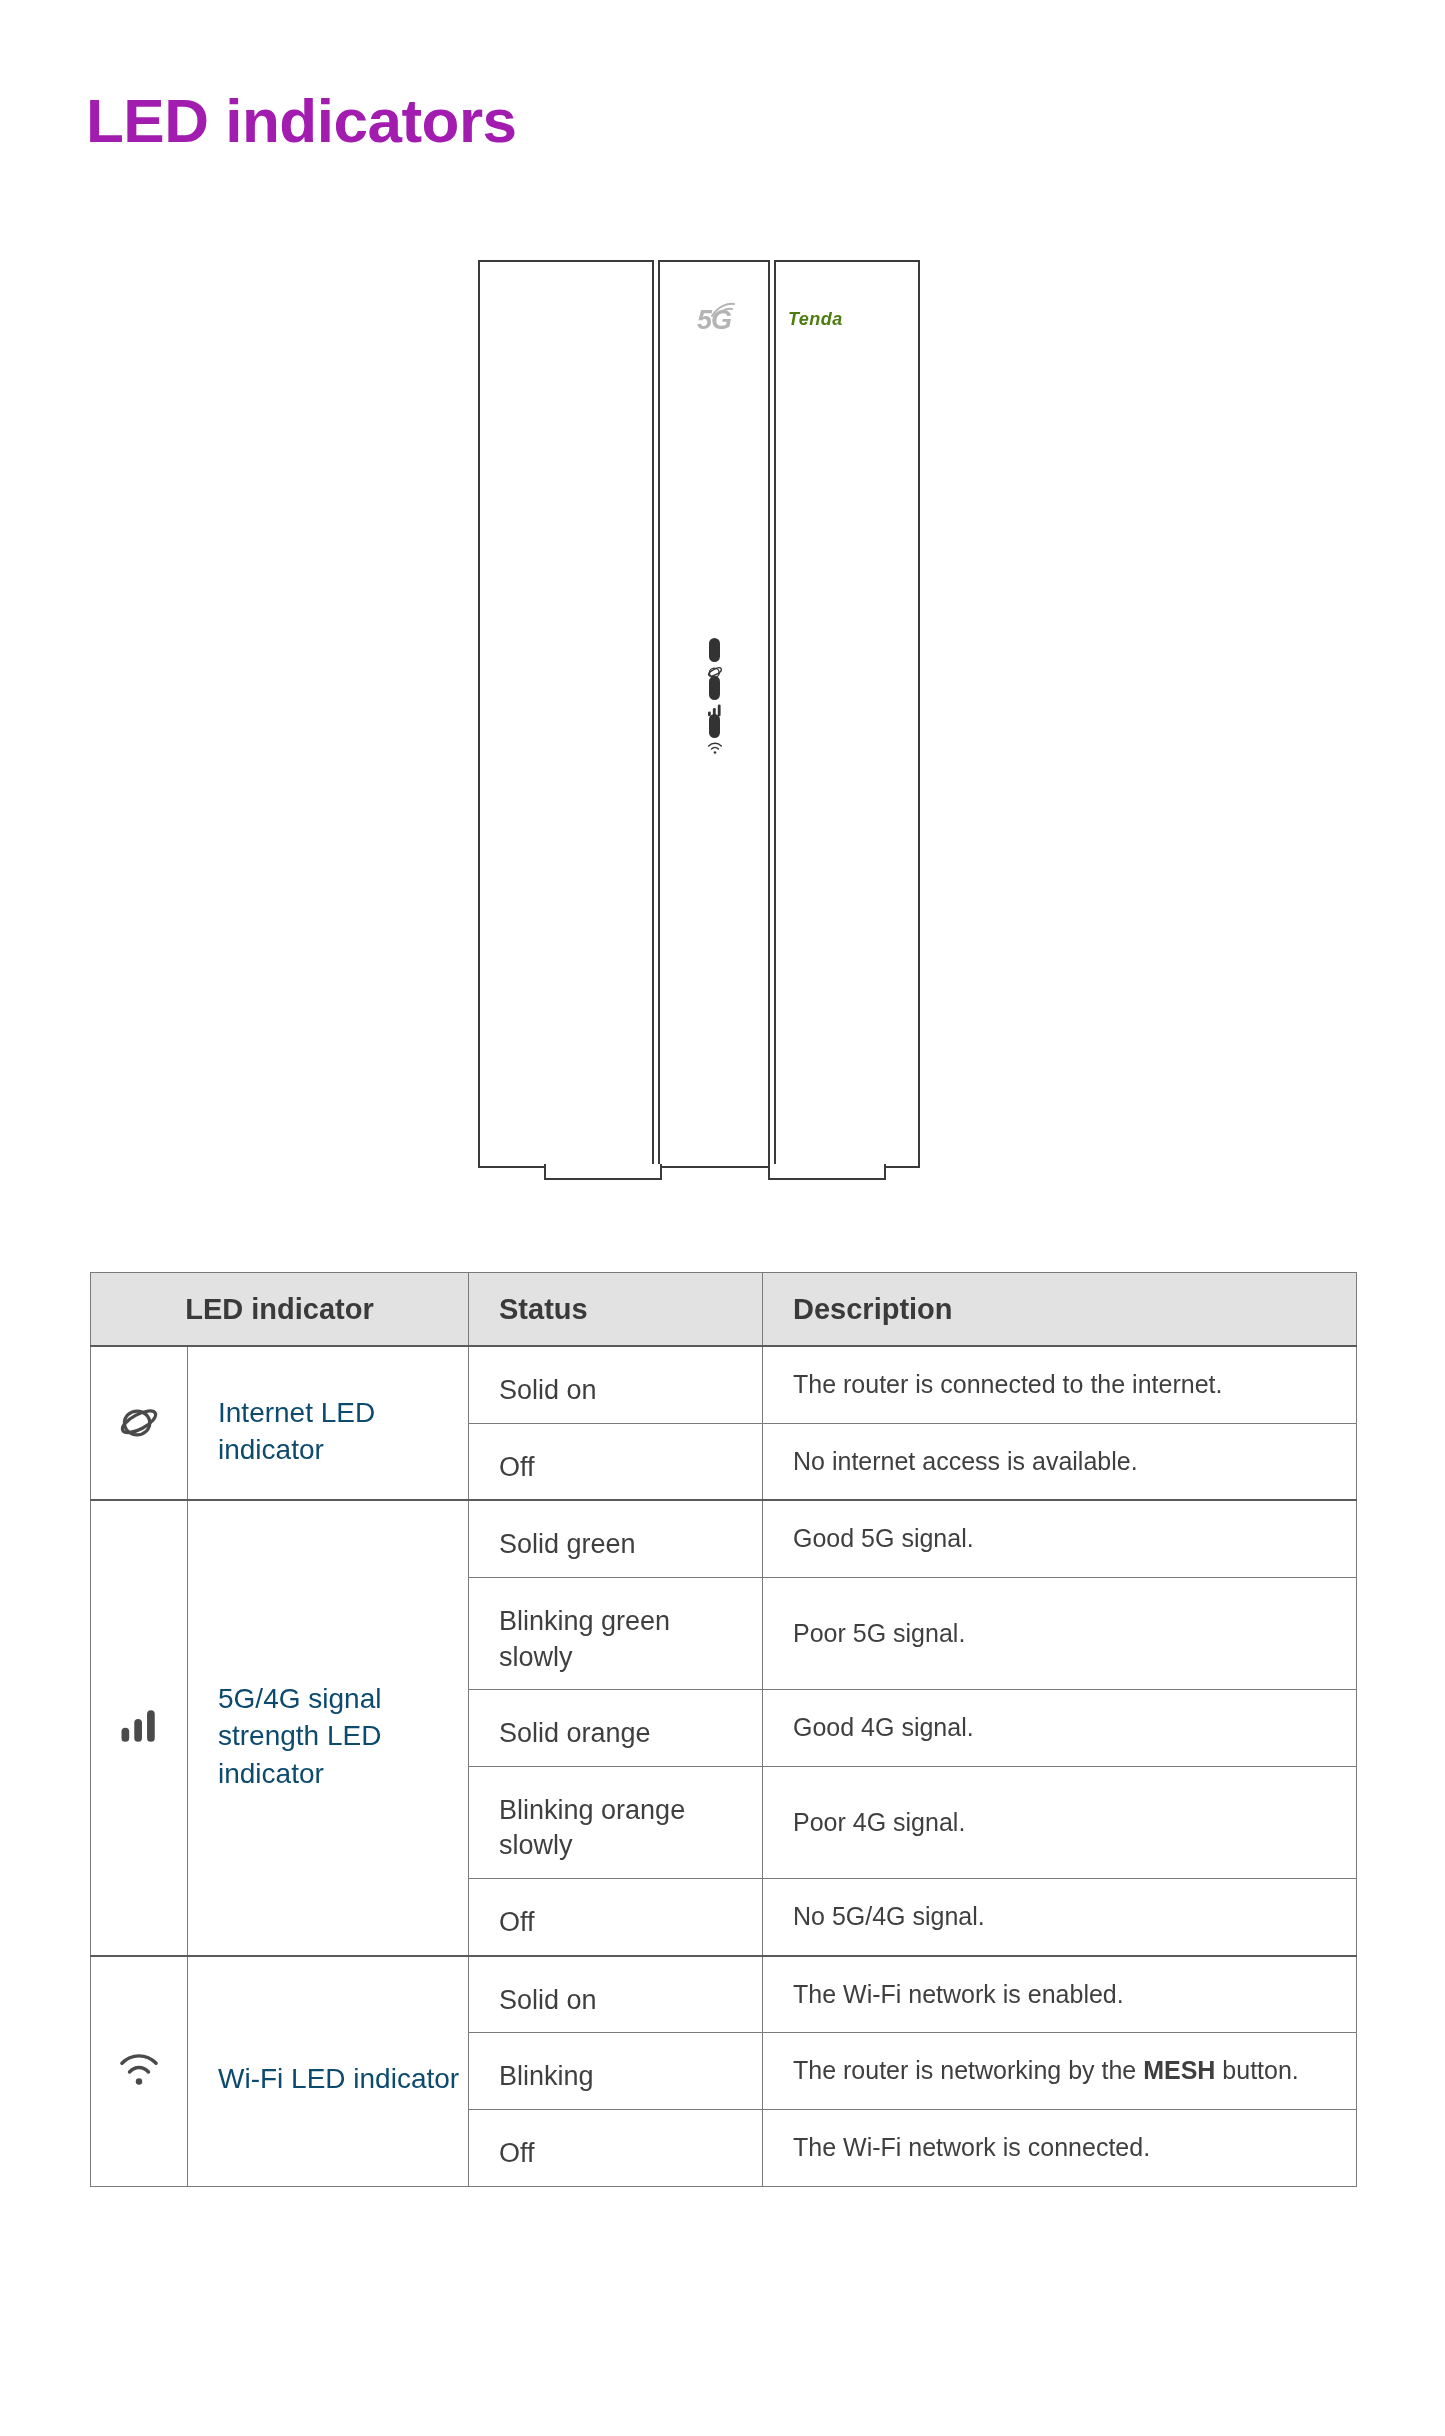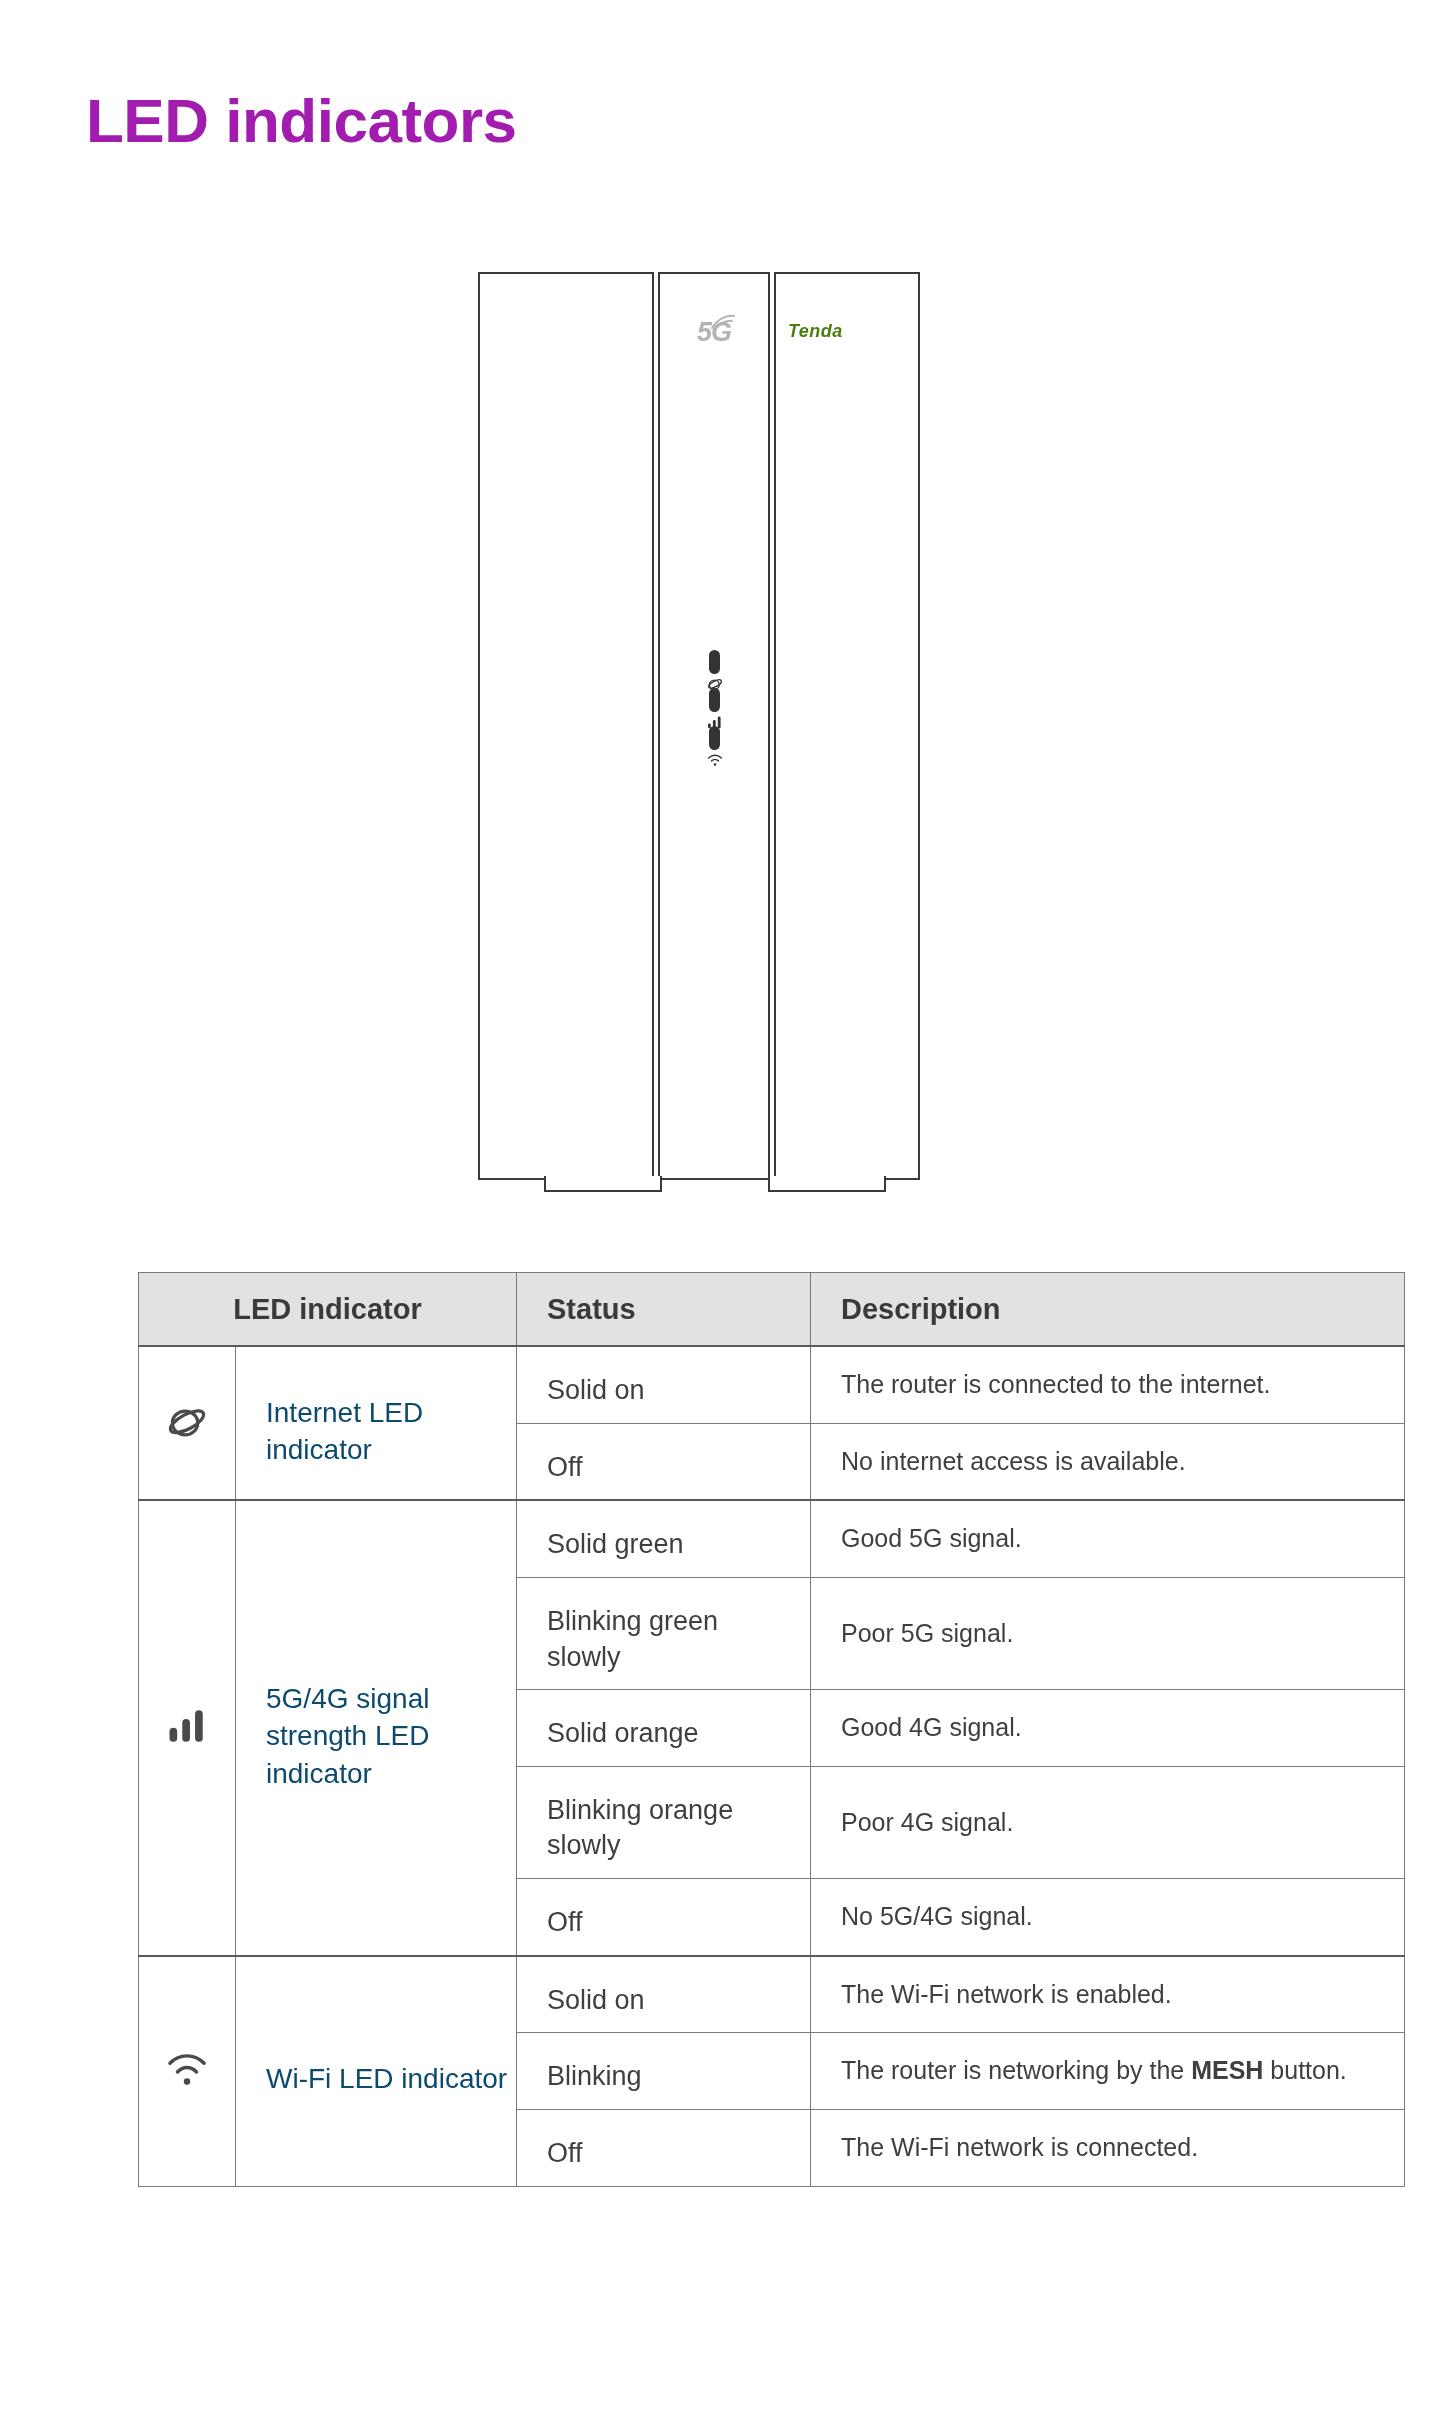--- a/index.html
+++ b/index.html
@@ -25,21 +25,21 @@
     font-weight: bold;
     color: #a21caf;
     letter-spacing: -0.5px;
     line-height: 1;
   }
 
   
   .router-figure {
     position: absolute;
     left: 478px;
-    top: 272px;
+    top: 260px;
     width: 442px;
     height: 920px;
     text-decoration: underline;
   }
   .router-body {
     position: absolute;
     left: 0;
     top: 0;
     width: 442px;
     height: 908px;
@@ -133,21 +133,20 @@
   .led-mark.m3 { top: 103px; }
 
   
   .led-table {
     position: absolute;
     left: 90px;
     top: 1272px;
     width: 1266px;
     border-collapse: collapse;
     table-layout: fixed;
-    margin-left: 48px;
   }
   .led-table th,
   .led-table td {
     border: 1px solid #7a7a7a;
     padding: 0;
     vertical-align: middle;
   }
   .led-table thead th {
     background: #e2e2e2;
     height: 72px;

